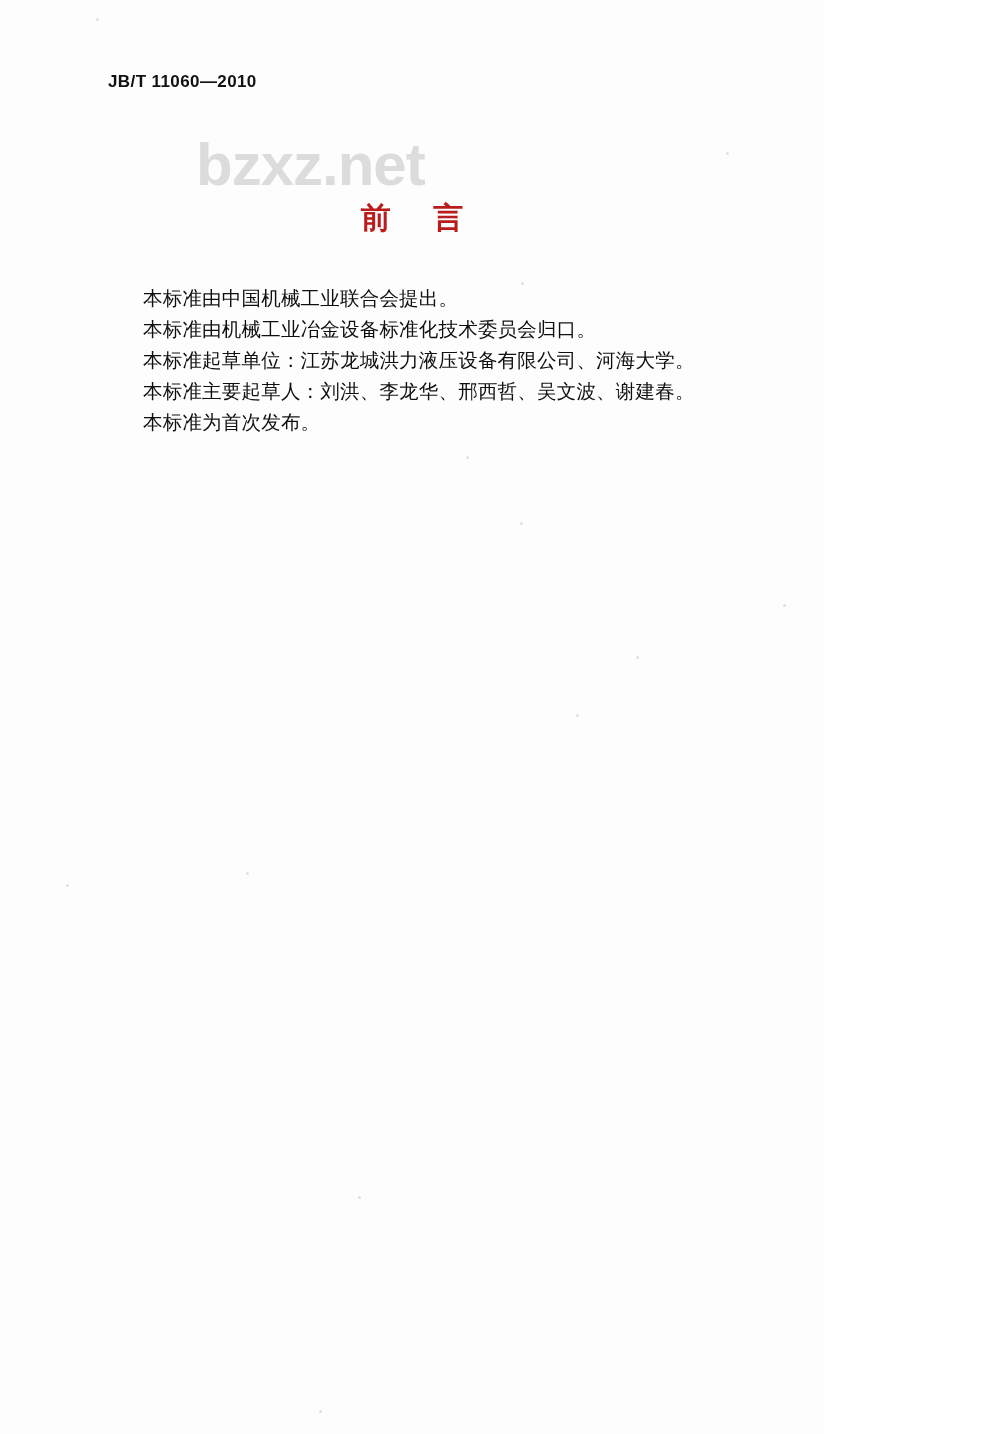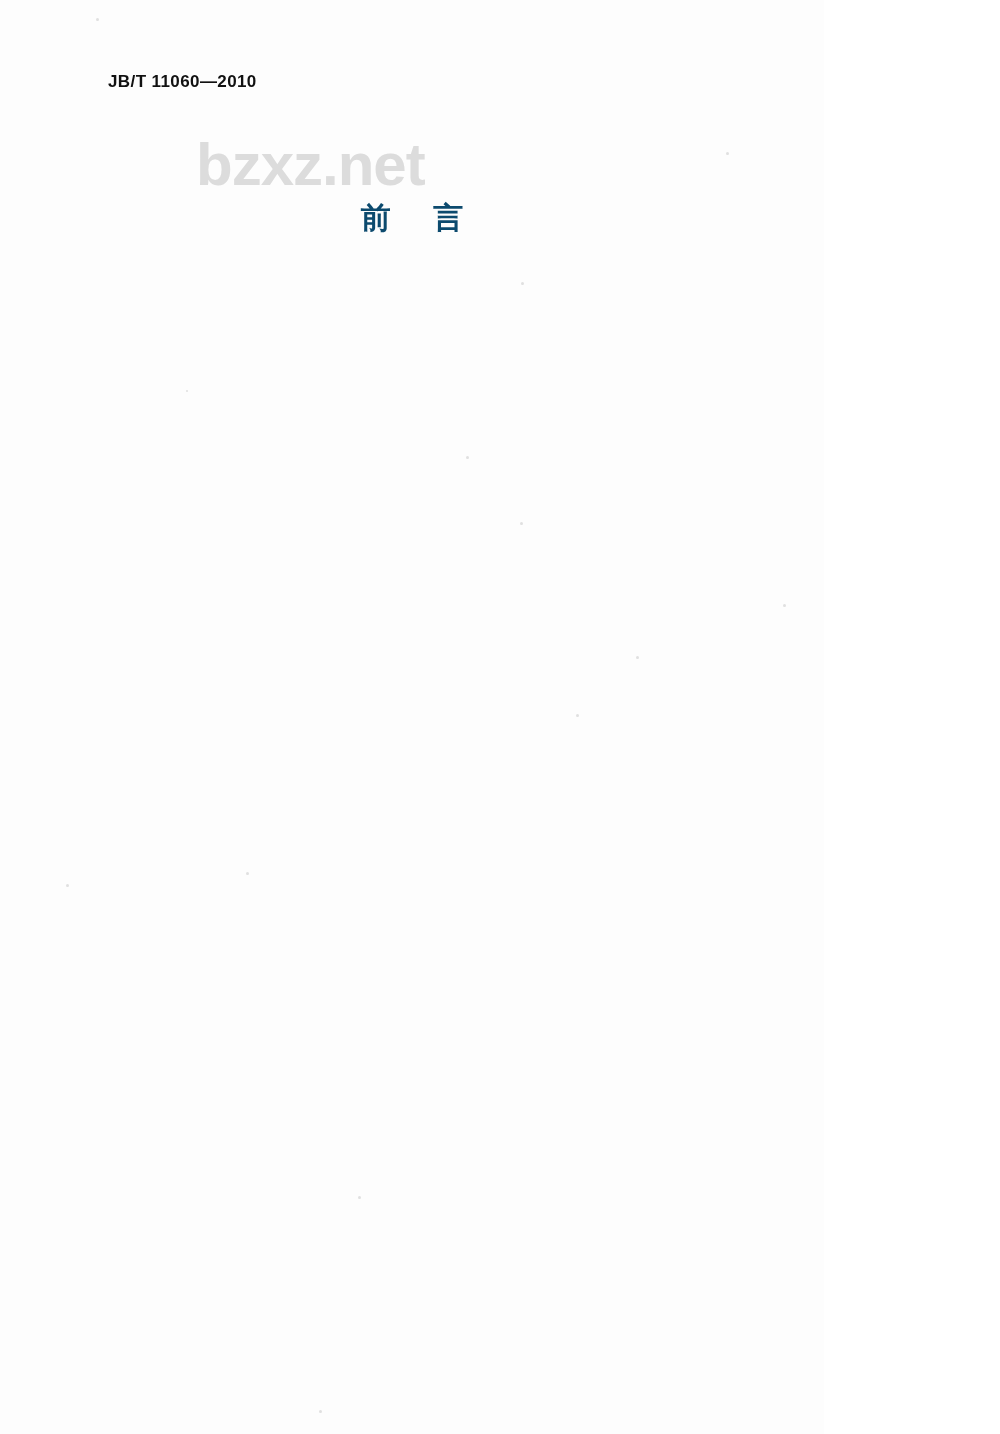--- a/index.html
+++ b/index.html
@@ -50,21 +50,21 @@
   }
   .doc-title {
     position: absolute;
     left: 0;
     right: 0;
     top: 198px;
     text-align: center;
     font-family: "DejaVu Serif", serif;
     font-size: 30px;
     font-weight: bold;
-    color: #0c4a6e;
+    color: #b91c1c;
     letter-spacing: 16px;
     text-indent: 16px;
   }
   .body-block {
     position: absolute;
     left: 143px;
     top: 283px;
     width: 700px;
   }
   .body-line {
@@ -107,16 +107,23 @@
   <div class="speckle" style="left:879px;top:1246px;width:3px;height:3px;"></div>
   <div class="speckle" style="left:319px;top:1410px;width:3px;height:3px;"></div>
   <div class="speckle" style="left:986px;top:1322px;width:2px;height:2px;"></div>
 
   <div class="header-code">JB/T 11060—2010</div>
 
   <div class="watermark">bzxz.net</div>
 
   <div class="doc-title">前 言</div>
 
+  <div class="body-block">
+    <div class="body-line">本标准由中国机械工业联合会提出。</div>
+    <div class="body-line">本标准由机械工业冶金设备标准化技术委员会归口。</div>
+    <div class="body-line">本标准起草单位：江苏龙城洪力液压设备有限公司、河海大学。</div>
+    <div class="body-line">本标准主要起草人：刘洪、李龙华、邢西哲、吴文波、谢建春。</div>
+    <div class="body-line">本标准为首次发布。</div>
+  </div>
 
   <div class="page-number">II</div>
 
 </div>
 
 </body></html>

